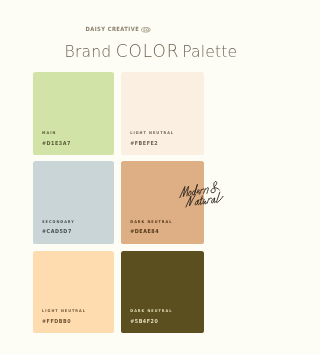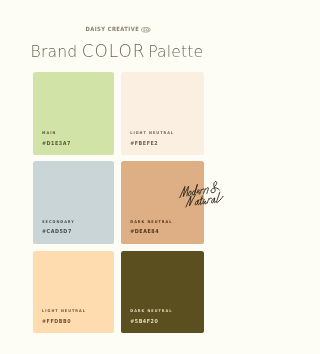--- a/index.html
+++ b/index.html
@@ -25,21 +25,21 @@
     padding-left:0.2px;
   }
   .comark{display:block;line-height:0;}
 
   .title{
     position:absolute;left:-0.1px;width:234px;top:43px;
     text-align:center;
     font-family:"DejaVu Sans Light","DejaVu Sans", sans-serif;
     font-weight:200;
     font-size:15.6px;letter-spacing:0.15px;
-    color:#6d6354;line-height:16px;white-space:nowrap;
+    color:#6d6354;line-height:16px;white-space:nowrap;padding-left:34px;
   }
   .title .caps{font-size:16.9px;letter-spacing:0.95px;margin-left:-0.6px;margin-right:-2.2px;}
   .title .sp{letter-spacing:0;}
 
   
   .grid{position:absolute;left:32.6px;top:72.1px;width:171px;height:261.4px;}
   .sw{position:absolute;border-radius:2.6px;overflow:hidden;}
   .sw .lbl{
     position:absolute;left:9.5px;bottom:20.4px;
     font-family:"DejaVu Sans Condensed","DejaVu Sans", sans-serif;

